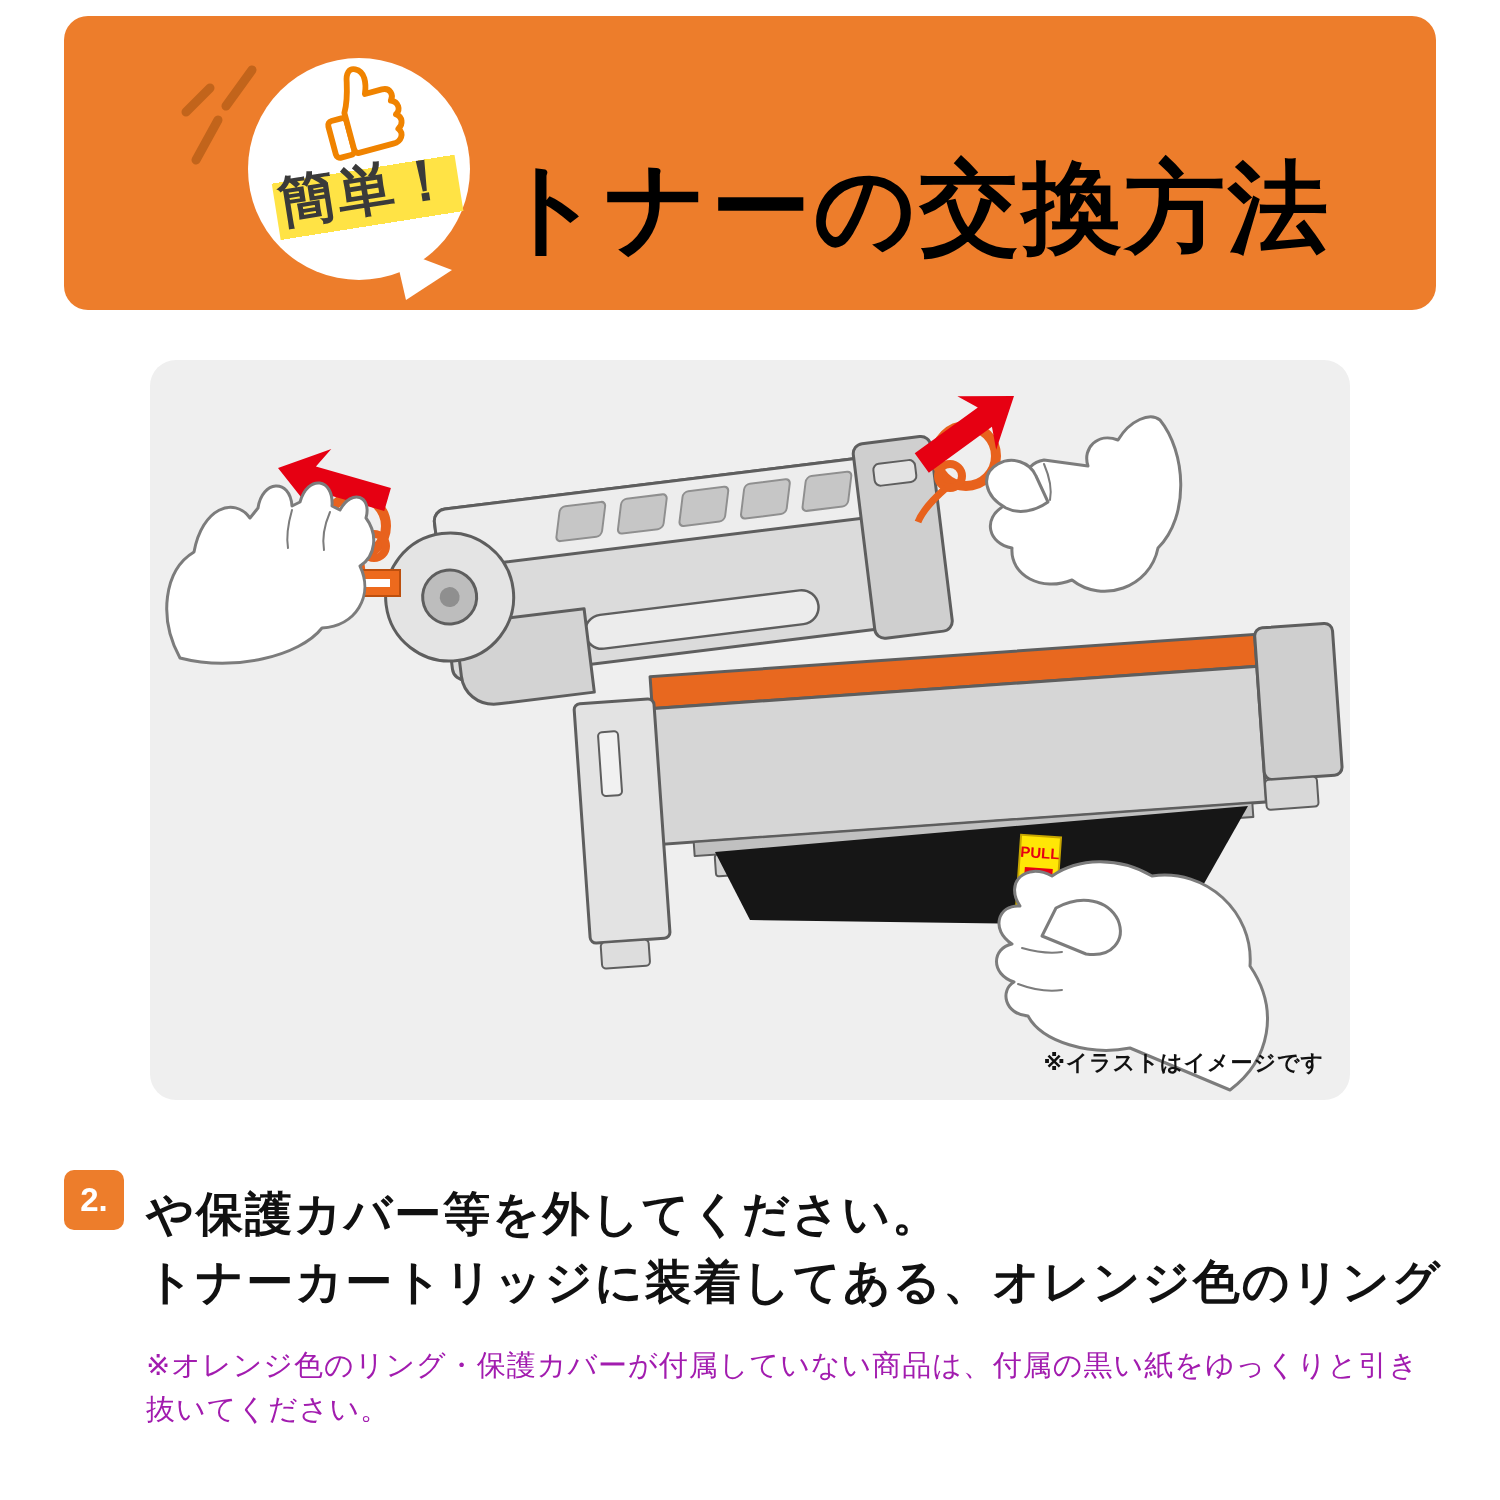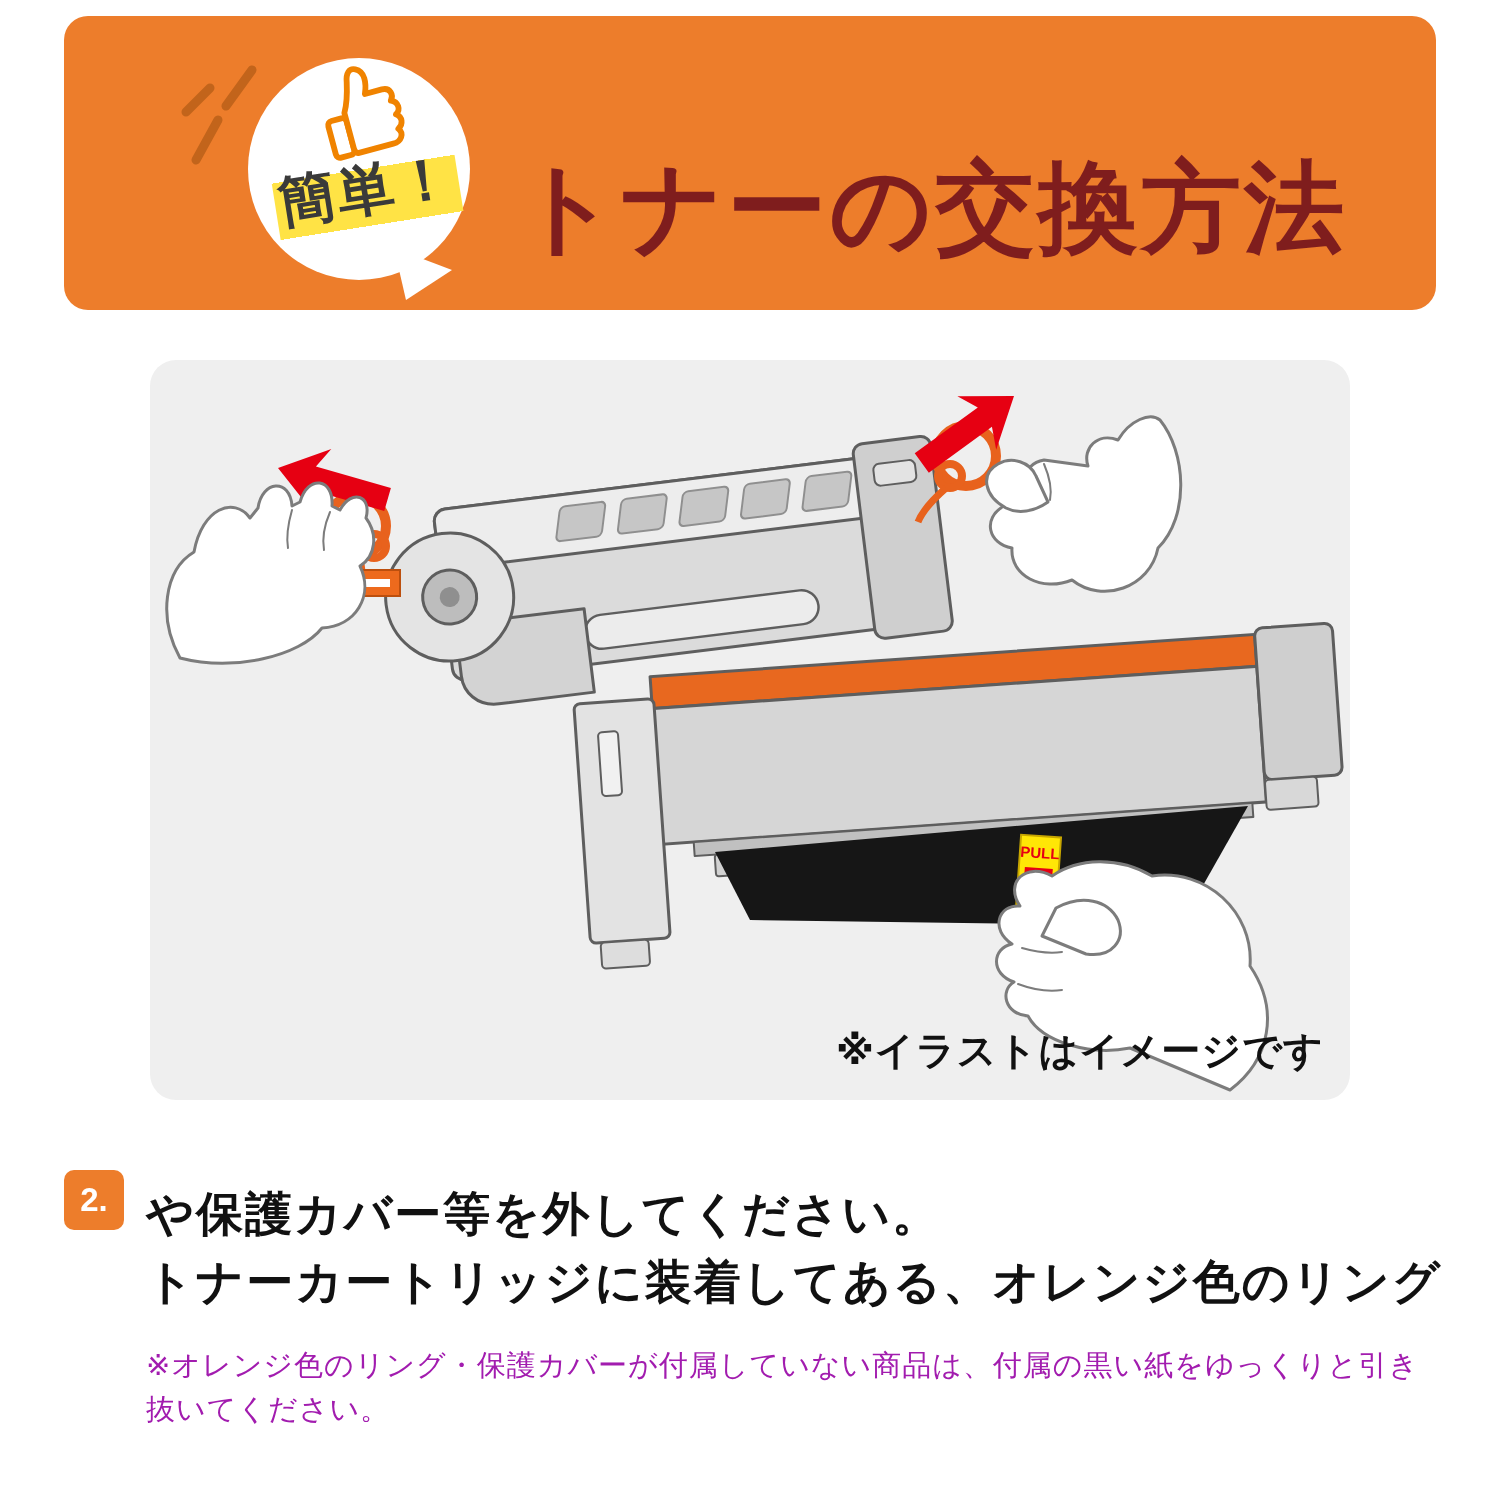--- a/index.html
+++ b/index.html
@@ -28,35 +28,35 @@
   .thumb { position:absolute; left:58px; top:4px; width:122px; height:102px; }
   .bubble-label {
     position:absolute; left:26px; top:94px;
     font-size:57px; font-weight:bold; color:#3A3A3A;
     letter-spacing:2px; white-space:nowrap;
     transform:rotate(-9deg);
     background-image:linear-gradient(180deg, rgba(255,227,69,0) 22%, #FFE345 22%, #FFE345 96%, rgba(255,227,69,0) 96%);
     padding:0 4px;
   }
   .banner-title {
-    position:absolute; left:452px; top:126px;
-    font-size:100px; font-weight:bold; color:#7f1d1d;
+    position:absolute; left:436px; top:126px;
+    font-size:100px; font-weight:bold; color:#000000;
     letter-spacing:3px; white-space:nowrap;
   }
 
   
   .panel {
     position:absolute; left:150px; top:360px;
     width:1200px; height:740px;
     background:#EFEFEF; border-radius:26px;
   }
   .illu { position:absolute; left:0; top:0; width:1200px; height:740px; }
   .caption {
     position:absolute; right:26px; bottom:22px;
-    font-size:39px; font-weight:bold; color:#111;
+    font-size:22px; font-weight:bold; color:#111;
     letter-spacing:1px;
   }
 
   
   .step-badge {
     position:absolute; left:64px; top:1170px;
     width:60px; height:60px; border-radius:10px;
     background:#ED7D2B; color:#fff;
     font-size:33px; font-weight:bold;
     display:flex; align-items:center; justify-content:center;

